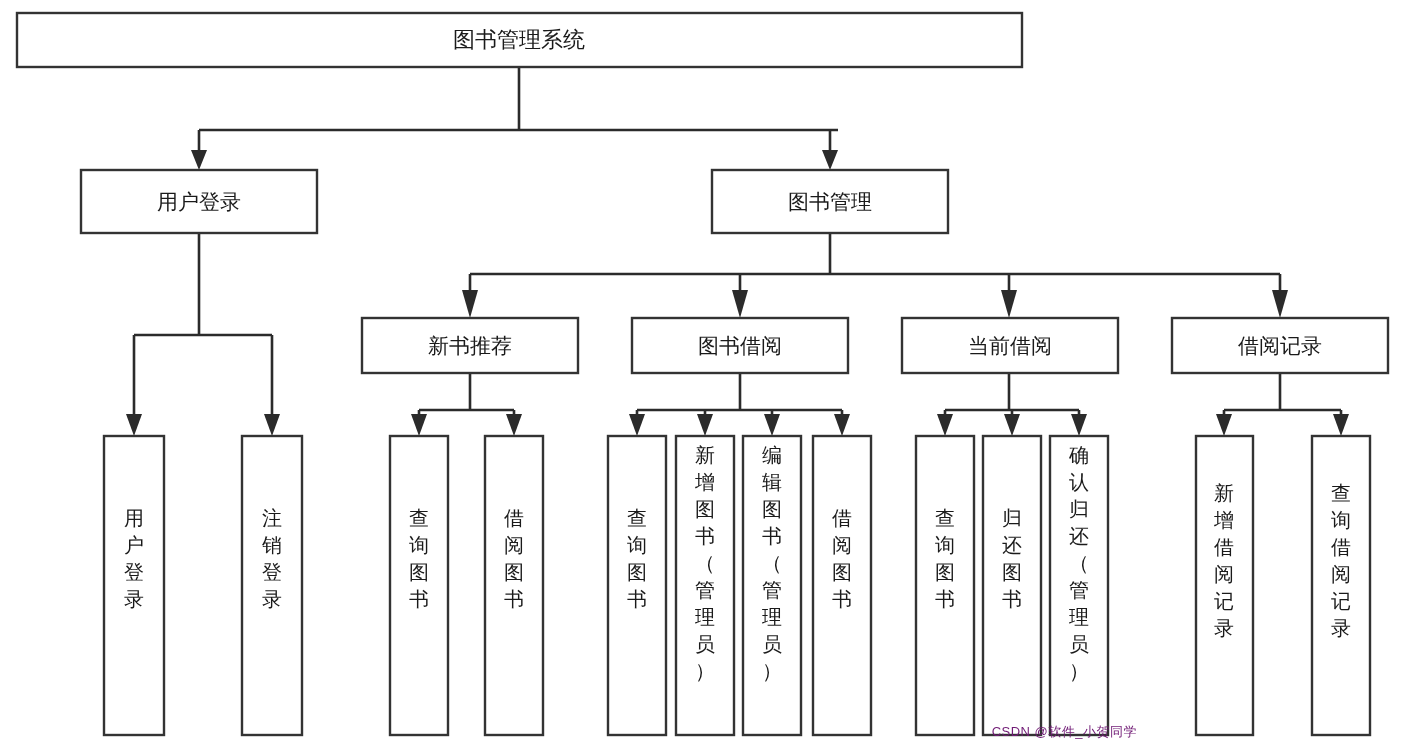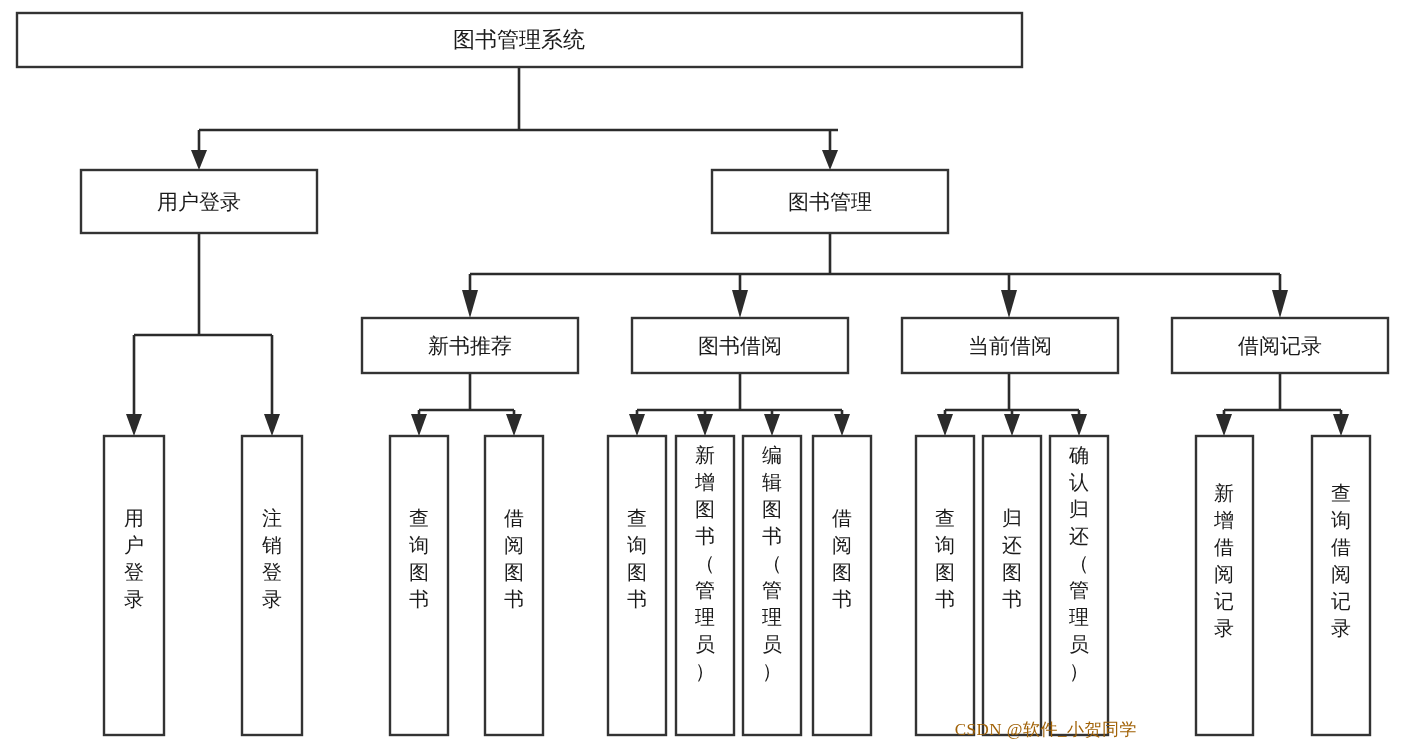--- a/index.html
+++ b/index.html
@@ -56,23 +56,23 @@
     stroke-linecap: butt;
   }
   .arrow-head {
     fill: #2b2b2b;
     stroke: none;
   }
   .watermark {
     position: absolute;
     right: 8px;
     bottom: 6px;
-    font-family: Liberation Serif, serif;
-    font-size: 17px;
-    color: #a16207;
+    font-family: Liberation Sans, sans-serif;
+    font-size: 13px;
+    color: #701a75;
     letter-spacing: 0.5px;
     white-space: nowrap;
     user-select: none;
   }
 </style>
 </head>
 <body>
 
 <div id="diagram-root">
 

